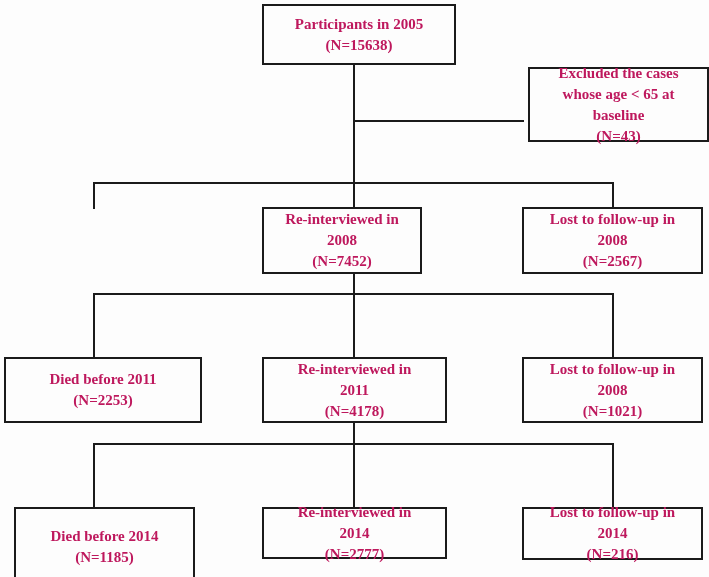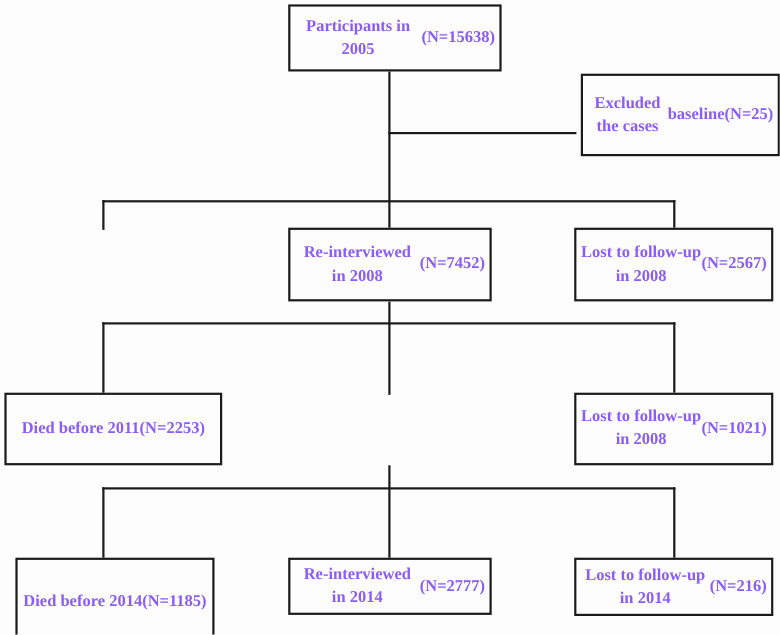--- a/index.html
+++ b/index.html
@@ -14,29 +14,30 @@
     background: #fdfdfd;
     font-family: "Liberation Serif", serif;
     overflow: hidden;
   }
   .box {
     position: absolute;
     box-sizing: border-box;
     border: 2px solid #1b1b1b;
     background: #fdfdfd;
     display: flex;
+    flex-direction: column;
     align-items: center;
     justify-content: center;
     text-align: center;
     font-weight: bold;
     font-size: 15px;
     line-height: 21px;
-    color: #8b5cf6;
+    color: #be185d;
     z-index: 2;
-    padding: 2px 4px;
+    padding: 2px 21px;
   }
   .line {
     position: absolute;
     background: #1b1b1b;
     z-index: 1;
   }
   .line.h { height: 2px; }
   .line.v { width: 2px; }
 </style>
 </head>
@@ -61,36 +62,41 @@
   <div class="line v" style="left:93px;  top:443px; height:66px"></div>
   <div class="line v" style="left:612px; top:443px; height:66px"></div>
 
   <div class="box" style="left:262px; top:4px; width:194px; height:61px">
     <span>Participants in 2005</span>
     <span>(N=15638)</span>
   </div>
 
   <div class="box" style="left:528px; top:67px; width:181px; height:75px">
     <span>Excluded the cases</span>
+    <span>whose age &lt; 65 at</span>
     <span>baseline</span>
-    <span>(N=25)</span>
+    <span>(N=43)</span>
   </div>
 
-  <div class="box" style="left:262px; top:207px; width:185px; height:67px">
+  <div class="box" style="left:262px; top:207px; width:160px; height:67px">
     <span>Re-interviewed in 2008</span>
     <span>(N=7452)</span>
   </div>
   <div class="box" style="left:522px; top:207px; width:181px; height:67px">
     <span>Lost to follow-up in 2008</span>
     <span>(N=2567)</span>
   </div>
 
   <div class="box" style="left:4px; top:357px; width:198px; height:66px">
     <span>Died before 2011</span>
     <span>(N=2253)</span>
+  </div>
+  <div class="box" style="left:262px; top:357px; width:185px; height:66px">
+    <span>Re-interviewed in 2011</span>
+    <span>(N=4178)</span>
   </div>
   <div class="box" style="left:522px; top:357px; width:181px; height:66px">
     <span>Lost to follow-up in 2008</span>
     <span>(N=1021)</span>
   </div>
 
   <div class="box" style="left:14px; top:507px; width:181px; height:80px">
     <span>Died before 2014</span>
     <span>(N=1185)</span>
   </div>

